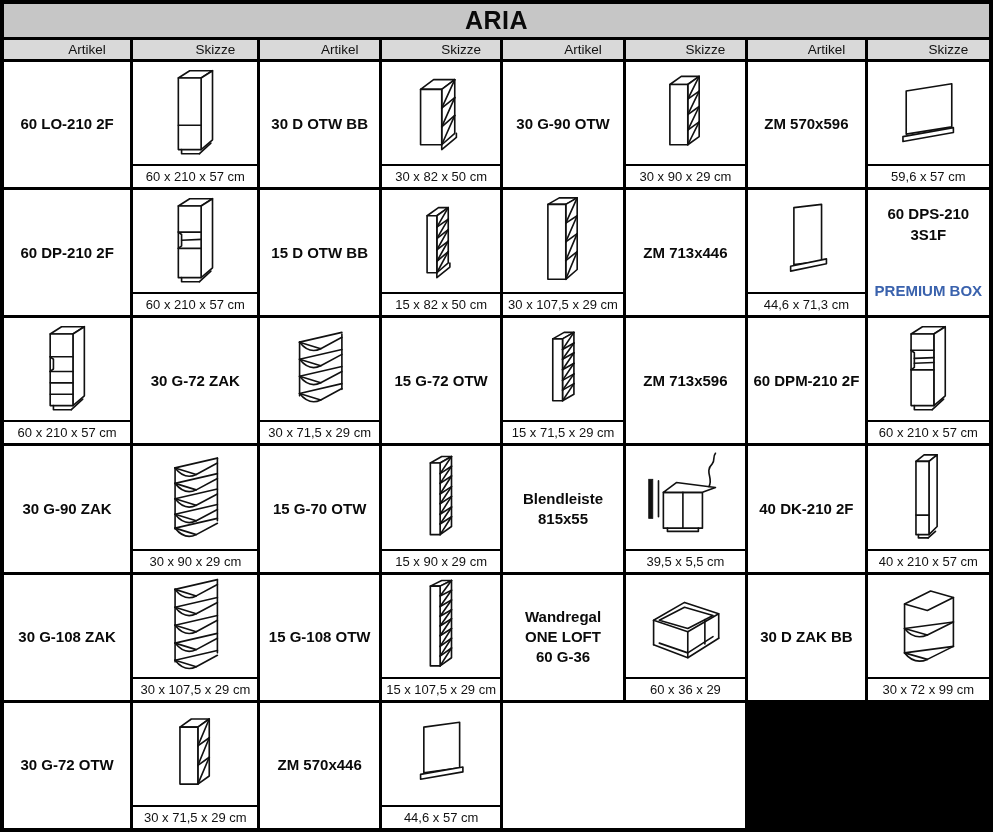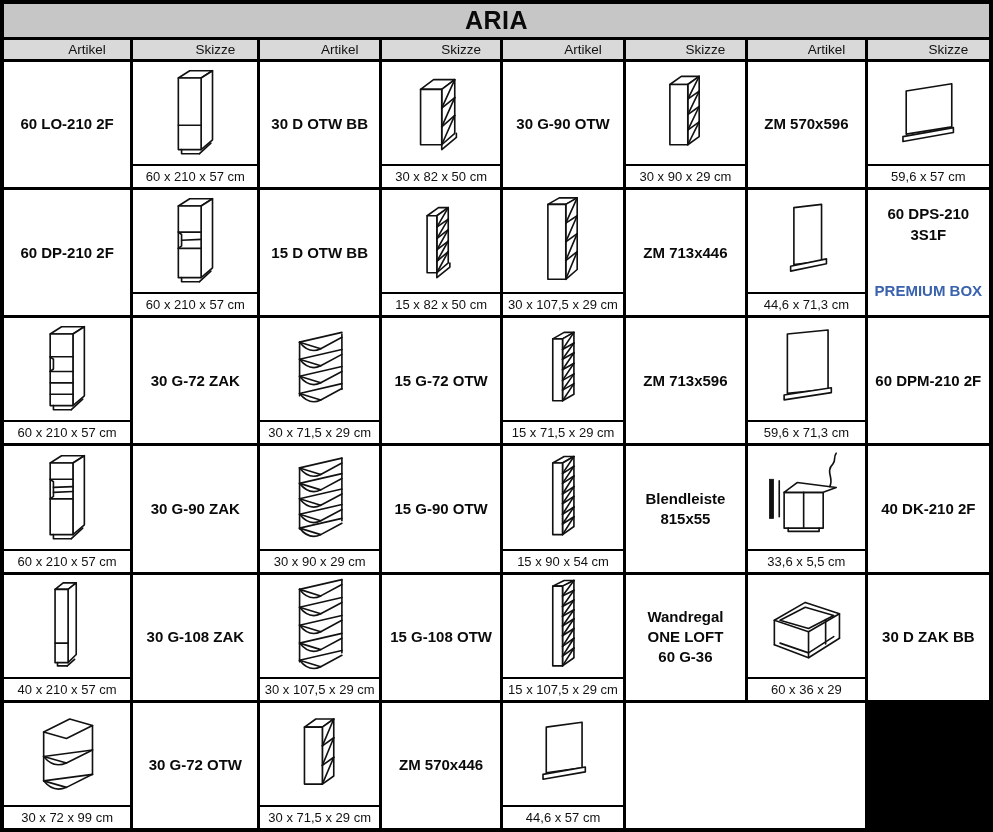--- a/index.html
+++ b/index.html
@@ -257,29 +257,20 @@
         <line class="l" x1="54" y1="85" x2="68" y2="65"></line>
         <line class="l" x1="54" y1="98" x2="68" y2="77"></line>
       </svg>
     </div>
     <div class="sk-cap">15 x 71,5 x 29 cm</div>
   </div>
 
   <div class="cell art">
     <div class="art-text">ZM 713x596</div>
   </div>
-  <div class="cell sk">
-    <div class="sk-draw">
-      <svg viewBox="0 0 110 118">
-        <polygon class="f" points="32,16 82,11 82,84 32,89"></polygon>
-        <polygon class="f" points="28,91 86,82 86,88 28,97"></polygon>
-      </svg>
-    </div>
-    <div class="sk-cap">59,6 x 71,3 cm</div>
-  </div>
 
   <div class="cell art">
     <div class="art-text">60 DPM-210 2F</div>
   </div>
   <div class="cell sk">
     <div class="sk-draw">
       <svg viewBox="0 0 110 118">
         <polygon class="f" points="34,16 48,7 76,7 62,16"></polygon>
         <polygon class="f" points="62,16 76,7 76,92 62,104"></polygon>
         <polygon class="f" points="34,16 62,16 62,104 34,104"></polygon>
@@ -317,21 +308,21 @@
         <path class="l" d="M30,79 Q42,94 56,87"></path>
         <line class="l" x1="30" y1="96" x2="82" y2="84"></line>
         <polyline class="l" points="30,96 56,104 82,90"></polyline>
         <path class="l" d="M30,96 Q42,111 56,104"></path>
       </svg>
     </div>
     <div class="sk-cap">30 x 90 x 29 cm</div>
   </div>
 
   <div class="cell art">
-    <div class="art-text">15 G-90 OTW</div>
+    <div class="art-text">15 G-70 OTW</div>
   </div>
   <div class="cell sk">
     <div class="sk-draw">
       <svg viewBox="0 0 110 118">
         <polygon class="f" points="42,16 56,8 68,8 54,16"></polygon>
         <polygon class="f" points="54,16 68,8 68,94 54,104"></polygon>
         <polygon class="f" points="42,16 54,16 54,104 42,104"></polygon>
         <line class="l" x1="54" y1="29" x2="68" y2="20"></line>
         <line class="l" x1="54" y1="41" x2="68" y2="32"></line>
         <line class="l" x1="54" y1="54" x2="68" y2="45"></line>
@@ -340,40 +331,40 @@
         <line class="l" x1="54" y1="91" x2="68" y2="82"></line>
         <line class="l" x1="54" y1="29" x2="68" y2="8"></line>
         <line class="l" x1="54" y1="41" x2="68" y2="20"></line>
         <line class="l" x1="54" y1="54" x2="68" y2="32"></line>
         <line class="l" x1="54" y1="66" x2="68" y2="45"></line>
         <line class="l" x1="54" y1="79" x2="68" y2="57"></line>
         <line class="l" x1="54" y1="91" x2="68" y2="70"></line>
         <line class="l" x1="54" y1="104" x2="68" y2="82"></line>
       </svg>
     </div>
-    <div class="sk-cap">15 x 90 x 54 cm</div>
+    <div class="sk-cap">15 x 90 x 29 cm</div>
   </div>
 
   <div class="cell art">
     <div class="art-text">Blendleiste
 815x55</div>
   </div>
   <div class="cell sk">
     <div class="sk-draw">
       <svg viewBox="0 0 110 118">
         <rect class="d" x="10" y="36" width="5" height="48"></rect>
         <line class="l" x1="22" y1="38" x2="22" y2="82"></line>
         <polygon class="f" points="28,52 76,52 76,96 28,96"></polygon>
         <polygon class="f" points="28,52 44,40 92,46 76,52"></polygon>
         <line class="l" x1="52" y1="52" x2="52" y2="96"></line>
         <polyline class="l" points="33,96 33,100 71,100 71,96"></polyline>
         <path class="l" d="M84,45 C90,35 78,27 88,17 C92,13 88,9 92,4"></path>
       </svg>
     </div>
-    <div class="sk-cap">33,6 x 5,5 cm</div>
+    <div class="sk-cap">39,5 x 5,5 cm</div>
   </div>
 
   <div class="cell art">
     <div class="art-text">40 DK-210 2F</div>
   </div>
   <div class="cell sk">
     <div class="sk-draw">
       <svg viewBox="0 0 110 118">
         <polygon class="f" points="40,14 50,6 66,6 56,14"></polygon>
         <polygon class="f" points="56,14 66,6 66,94 56,104"></polygon>

